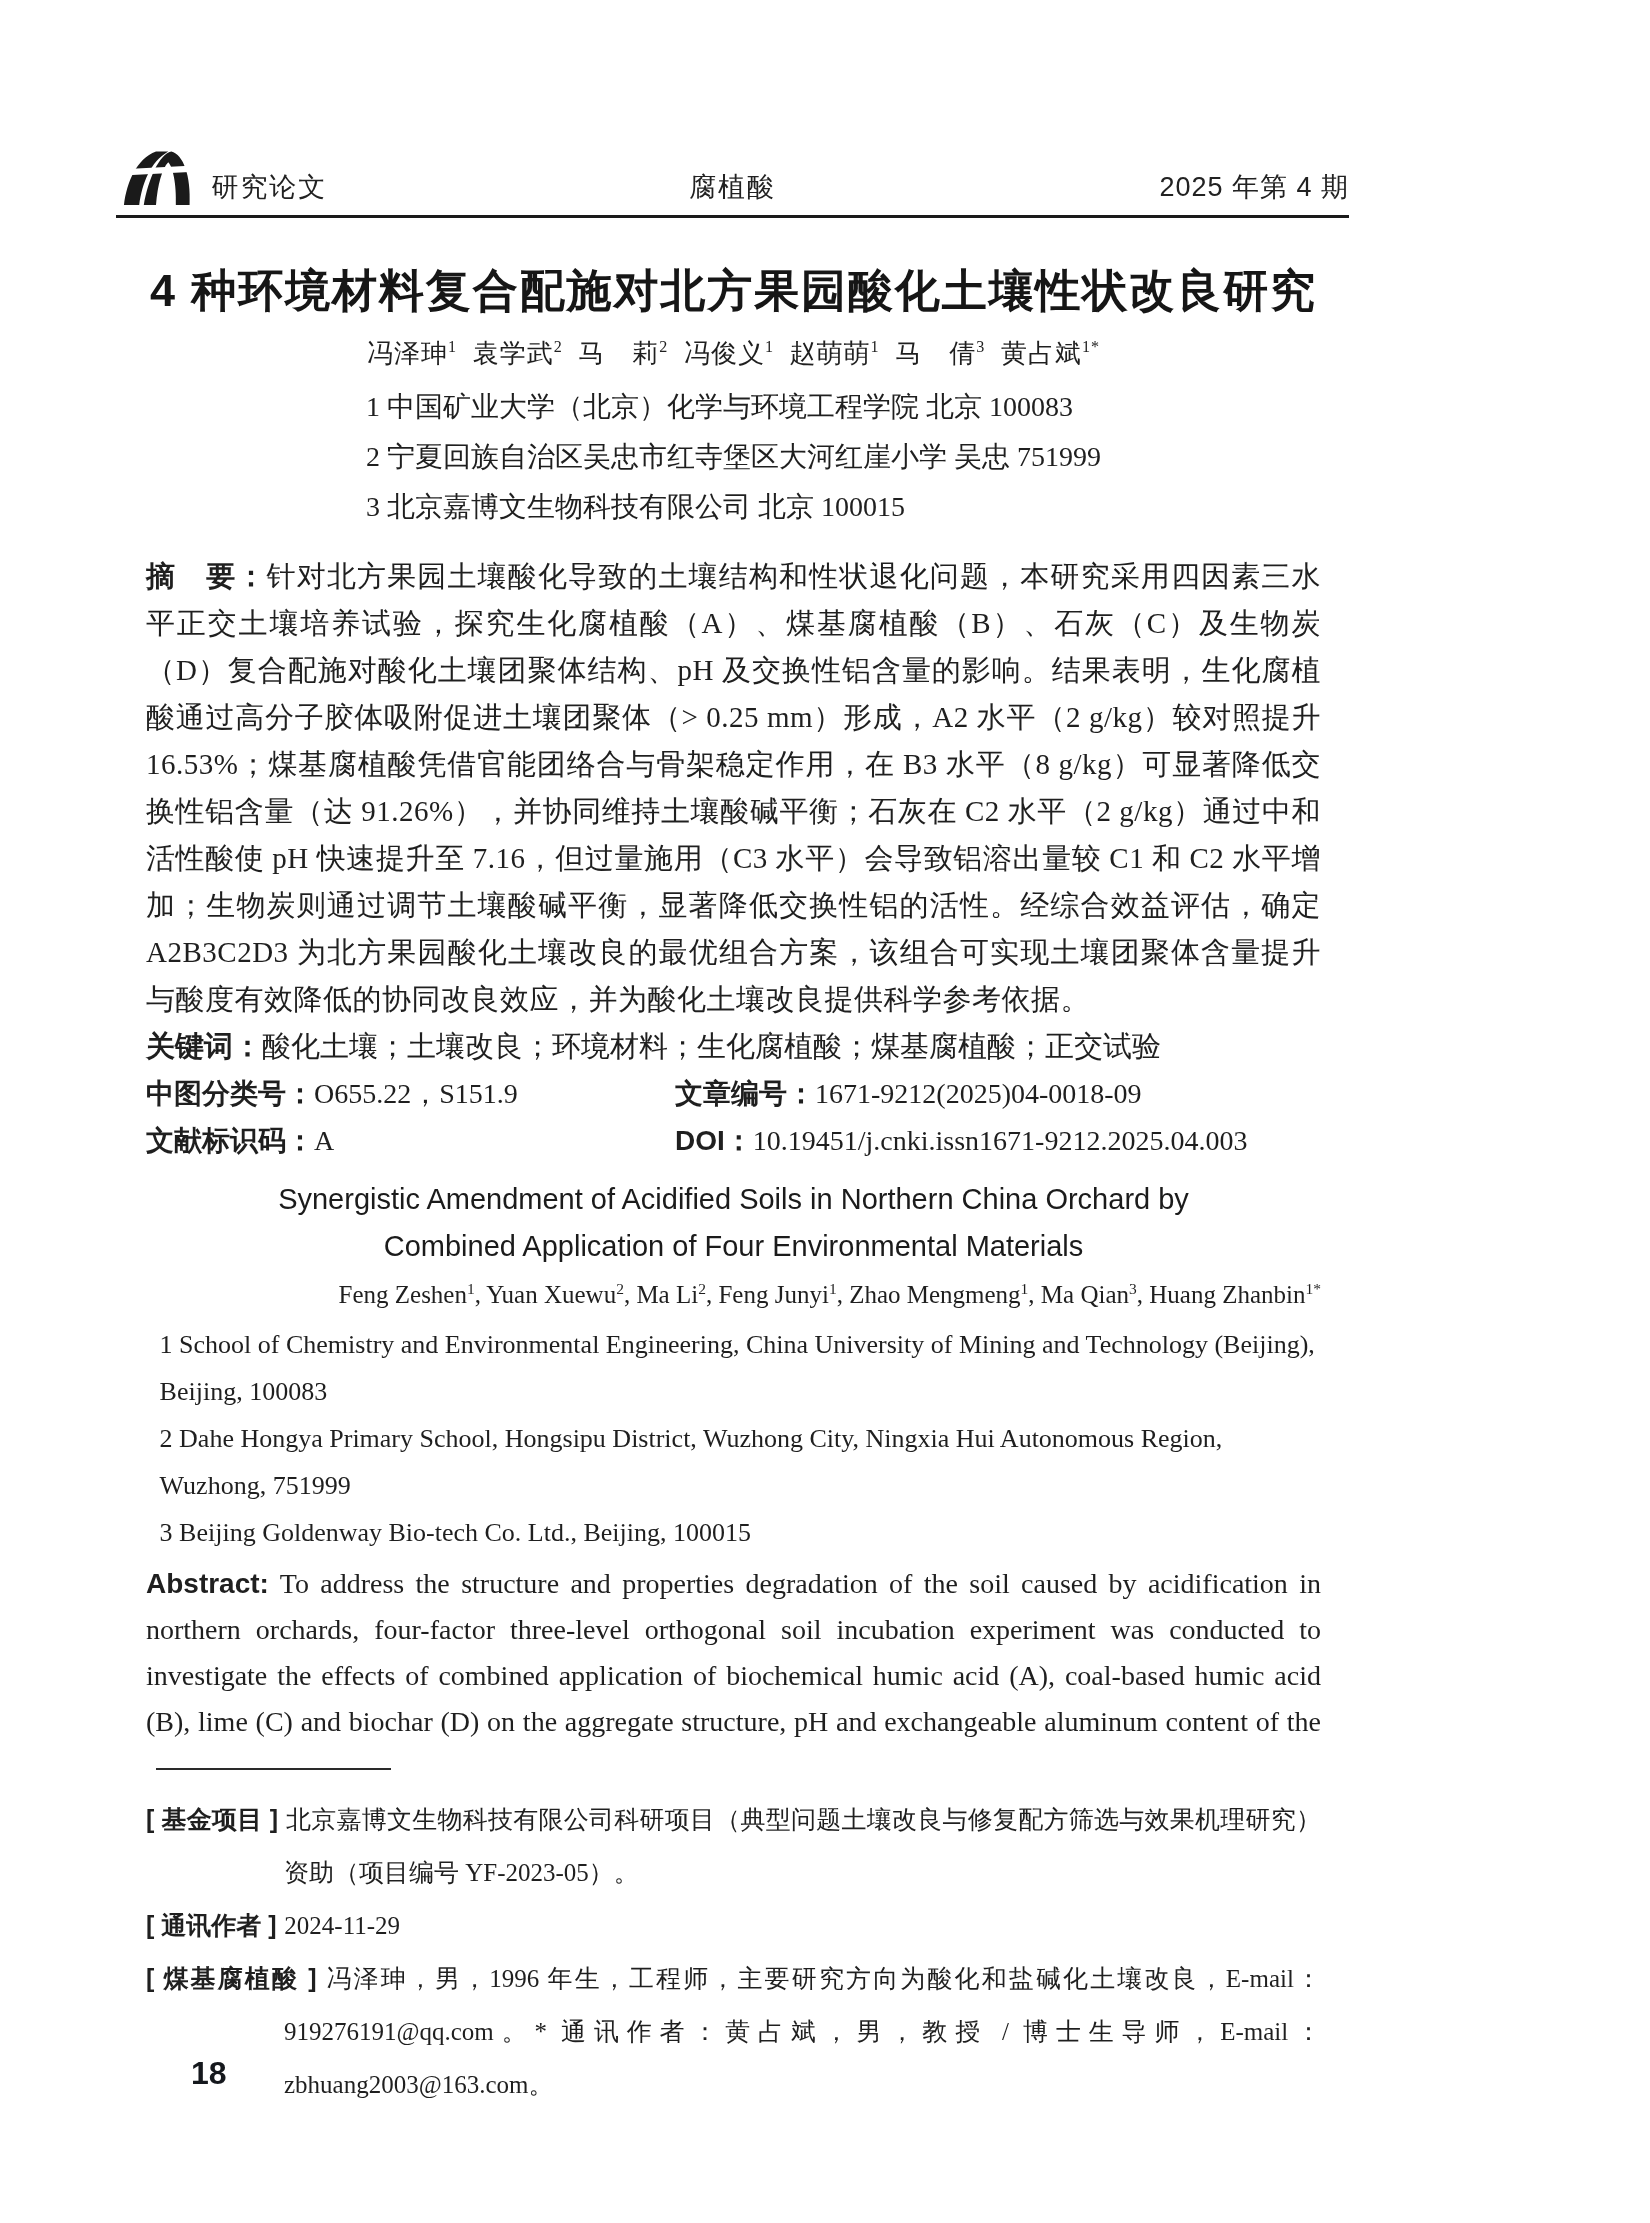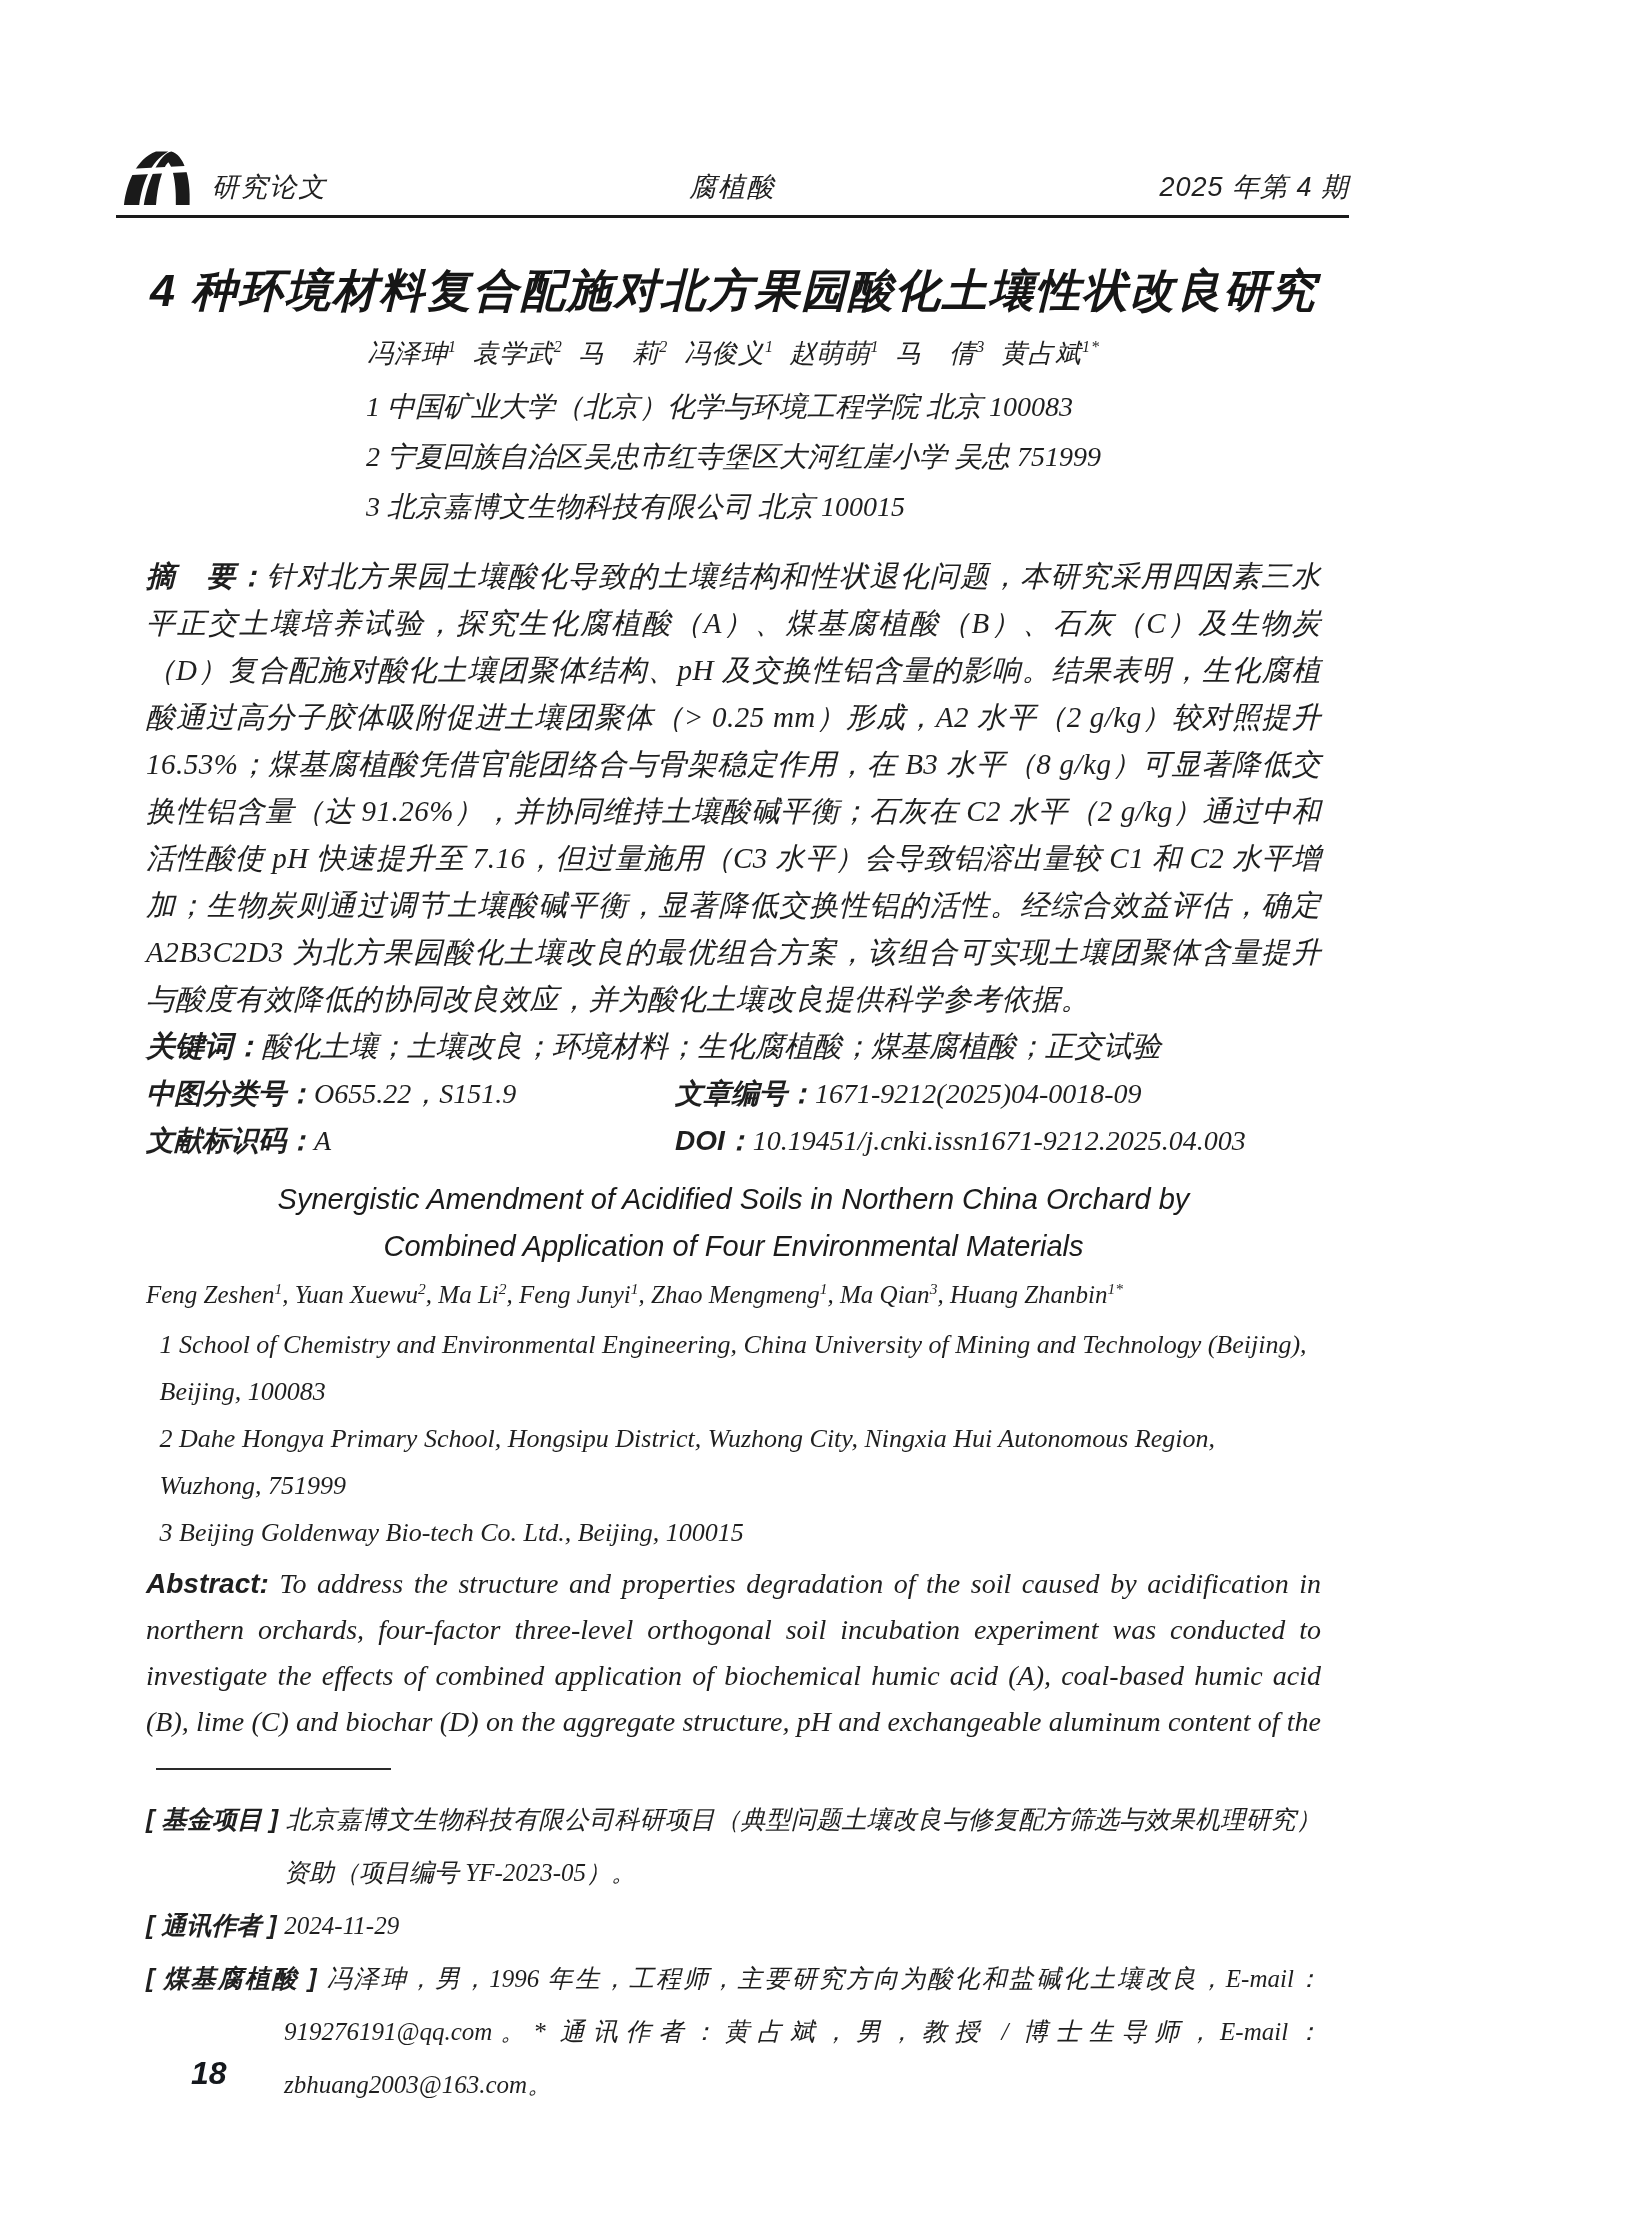--- a/index.html
+++ b/index.html
@@ -1,17 +1,17 @@
 <!DOCTYPE html>
 <html><head>
 <meta charset="utf-8">
 <style>
   html,body{margin:0;padding:0;background:#fff;}
   .page{position:relative;width:1465px;height:2223px;background:#ffffff;overflow:hidden;
-        color:#1f1f1f;font-family:"Liberation Serif","DejaVu Serif",serif;font-style:italic;}
+        color:#1f1f1f;font-family:"Liberation Serif","DejaVu Serif",serif;}
   
   .jheader{position:absolute;top:147px;left:116px;right:116px;display:flex;align-items:flex-end;
            border-bottom:3.9px solid #1a1a1a;padding-bottom:9.7px;}
   .jh-left{flex:1;display:flex;align-items:flex-end;gap:15.5px;}
   .logo{display:inline-block;width:80px;height:58px;}
   .jh-section,.jh-center,.jh-right{font-family:"Liberation Sans","DejaVu Sans",sans-serif;
            font-size:27px;color:#222;letter-spacing:1.9px;}
   .jh-center{flex:0 0 auto;text-align:center;}
   .jh-right{flex:1;text-align:right;letter-spacing:1px;}
   
@@ -24,21 +24,21 @@
   .cn-affils{width:fit-content;margin:11.6px auto 0 auto;font-size:28px;line-height:50px;text-align:left;}
   .cn-affils p,.en-affils p{margin:0;}
   .cn-abstract{margin:21.3px 0 0 0;font-size:29px;line-height:47px;text-align:justify;letter-spacing:0.5px;}
   .lbl{font-weight:bold;font-family:"Liberation Sans","DejaVu Sans",sans-serif;}
   .cn-keywords{margin:0;font-size:29px;line-height:47px;}
   .meta-row{display:flex;font-size:28px;line-height:47px;}
   .meta-col1{width:529px;flex:0 0 529px;}
   
   .en-title{margin-top:11.6px;text-align:center;font-family:"Liberation Sans","DejaVu Sans",sans-serif;
             font-size:29px;line-height:47px;color:#1b1b1b;}
-  .en-authors{margin-top:3.9px;text-align:left;font-size:25px;line-height:41px;}
+  .en-authors{margin-top:3.9px;text-align:right;font-size:25px;line-height:41px;}
   .en-affils{margin-top:5.8px;padding-left:13.6px;font-size:26px;line-height:47px;}
   .en-abstract{margin:5.8px 0 0 0;font-size:28px;line-height:46px;text-align:justify;}
   .lbl-en{font-weight:bold;font-family:"Liberation Sans","DejaVu Sans",sans-serif;}
   
   .footer{position:absolute;left:0;right:0;top:1747px;bottom:0;background:#fff;
           padding:0 144px 0 146px;}
   .fn-rule{width:235px;border-top:2.9px solid #2a2a2a;margin:21.3px 0 23px 9.7px;}
   .fn{margin:0;font-size:25px;line-height:53px;padding-left:138px;text-indent:-138px;
       text-align:justify;}
   .fn-lbl{font-weight:bold;font-family:"Liberation Sans","DejaVu Sans",sans-serif;margin-right:7.8px;}

